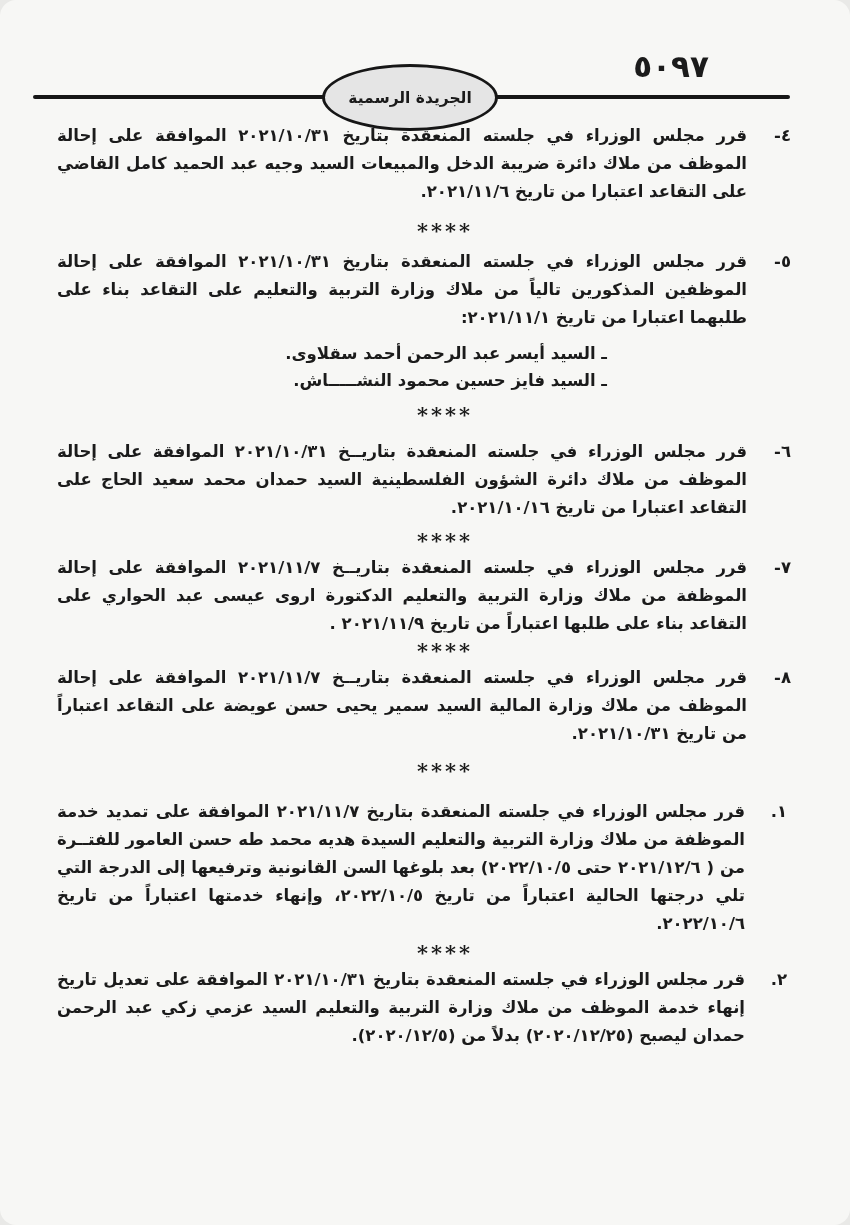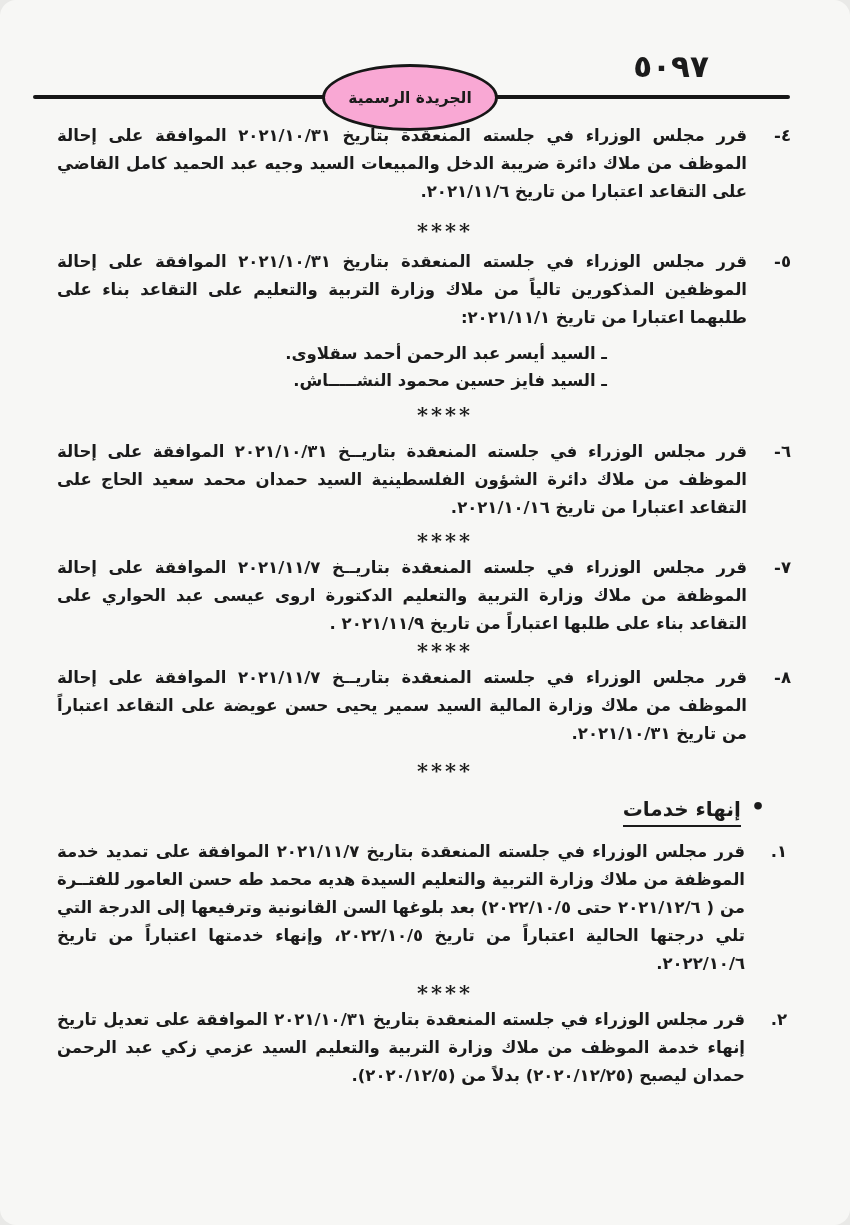--- a/index.html
+++ b/index.html
@@ -20,21 +20,21 @@
     position:absolute;top:48px;left:616px;width:110px;
     text-align:center;font-size:31px;letter-spacing:2px;
     direction:ltr;
   }
   .header-rule{
     position:absolute;top:95px;left:33px;width:757px;height:4px;
     background:#161616;border-radius:2px;
   }
   .gazette-badge{
     position:absolute;top:64px;left:322px;width:170px;height:61px;
-    background:#f9a8d4;border:3.5px solid #161616;border-radius:50%;
+    background:#e5e5e5;border:3.5px solid #161616;border-radius:50%;
     display:flex;align-items:center;justify-content:center;
     font-size:15.5px;z-index:2;
   }
   
   .content{position:absolute;top:118px;left:57px;width:736px;}
   .item{
     position:relative;
     padding-right:46px;
     text-align:justify;
     font-size:16.5px;
@@ -109,23 +109,20 @@
 
     <div class="sep mt0">****</div>
 
     <div class="item mt0">
       <span class="marker">٨-</span>
       <span>قرر مجلس الوزراء في جلسته المنعقدة بتاريــخ ٢٠٢١/١١/٧ الموافقة على إحالة الموظف من ملاك وزارة المالية السيد سمير يحيى حسن عويضة على التقاعد اعتباراً من تاريخ ٢٠٢١/١٠/٣١.</span>
     </div>
 
     <div class="sep mt10">****</div>
 
-    <div class="heading mt8">
-      <span class="bullet">•</span><span class="htitle">إنهاء خدمات</span>
-    </div>
 
     <div class="item svc mt14">
       <span class="marker">١.</span>
       <span>قرر مجلس الوزراء في جلسته المنعقدة بتاريخ ٢٠٢١/١١/٧ الموافقة على تمديد خدمة الموظفة من ملاك وزارة التربية والتعليم السيدة هديه محمد طه حسن العامور للفتــرة من ( ٢٠٢١/١٢/٦ حتى ٢٠٢٢/١٠/٥) بعد بلوغها السن القانونية وترفيعها إلى الدرجة التي تلي درجتها الحالية اعتباراً من تاريخ ٢٠٢٢/١٠/٥، وإنهاء خدمتها اعتباراً من تاريخ ٢٠٢٢/١٠/٦.</span>
     </div>
 
     <div class="sep mt2">****</div>
 
     <div class="item svc mt0">
       <span class="marker">٢.</span>

